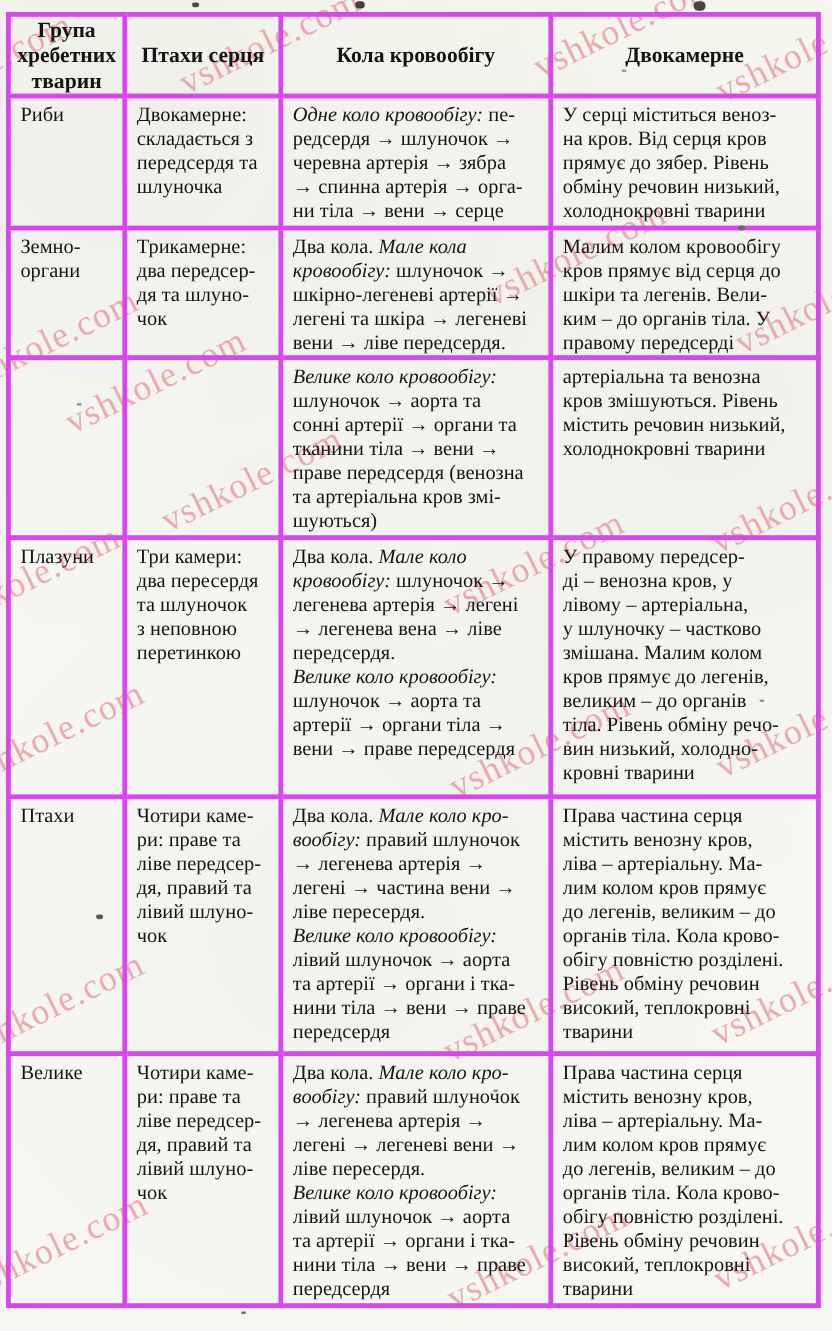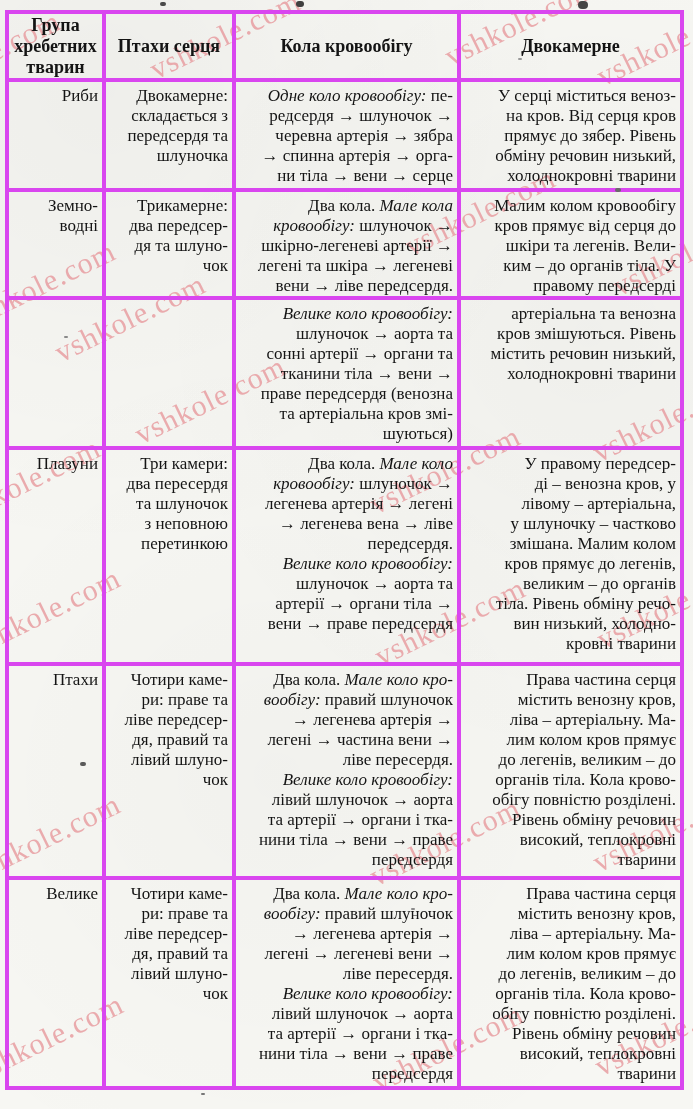--- a/index.html
+++ b/index.html
@@ -59,21 +59,21 @@
     line-height: 21px;
     font-weight: bold;
     text-align: center;
     vertical-align: middle;
     padding: 0 4px;
   }
   .main td {
     font-size: 17px;
     line-height: 20px;
     vertical-align: top;
-    text-align: right;
+    text-align: left;
     padding: 4px 4px 0 8px;
   }
   .it { font-style: italic; margin-top: 12px; }
   
   .speck {
     position: absolute;
     z-index: 3;
     width: 6px; height: 4px;
     left: 160px; top: 2px;
     background: #4a4a4a;
@@ -148,21 +148,21 @@
 → спинна артерія → орга-
 ни тіла → вени → серце</span></td>
     <td>У серці міститься веноз-
 на кров. Від серця кров
 прямує до зябер. Рівень
 обміну речовин низький,
 холоднокровні тварини</td>
   </tr>
   <tr style="height:100px">
     <td>Земно-
-водні</td>
+органи</td>
     <td>Трикамерне:
 два передсер-
 дя та шлуно-
 чок</td>
     <td><span>Два кола. </span><span class="it">Мале кола
 кровообігу:</span><span> шлуночок →
 шкірно-легеневі артерії →
 легені та шкіра → легеневі
 вени → ліве передсердя.</span></td>
     <td>Малим колом кровообігу

